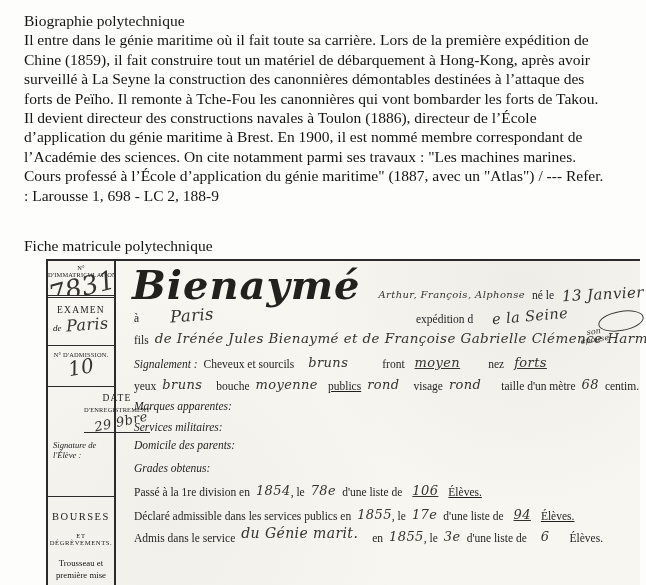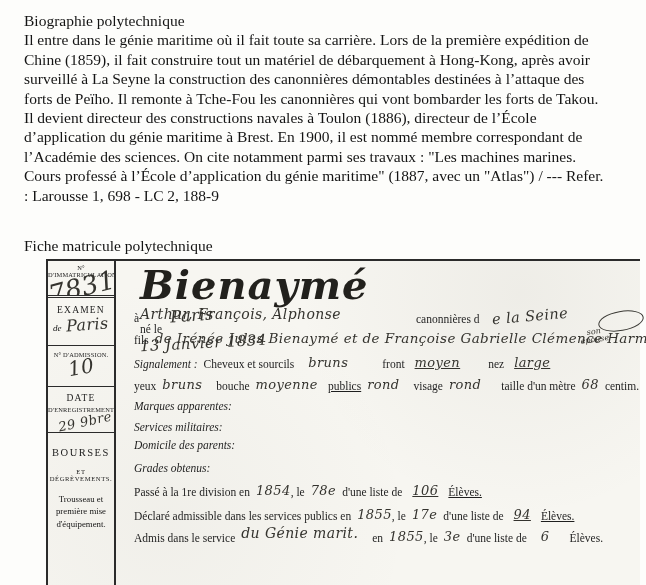--- a/index.html
+++ b/index.html
@@ -30,21 +30,21 @@
   }
   .left-col {
     position:absolute; left:0; top:0; width:70px; height:100%;
     border-left:2px solid #2b2b2b; border-right:2px solid #2b2b2b;
     display:flex; flex-direction:column;
   }
   .lc-box { width:100%; overflow:hidden; text-align:center; }
   .lc-b1 { height:37px; border-bottom:3px double #2b2b2b; }
   .lc-b2 { height:48px; border-bottom:1.5px solid #2b2b2b; }
   .lc-b3 { height:41px; border-bottom:1.5px solid #2b2b2b; }
-  .lc-b4 { height:46px; border-bottom:1.5px solid #2b2b2b; }
+  .lc-b4 { height:46px; border-bottom:1.5px solid #2b2b2b;margin-left:36px; }
   .lc-b5 { height:64px; border-bottom:1.5px solid #2b2b2b; text-align:left; }
   .lc-b6 { flex:1; }
   .tiny-caps { font-size:6.4px; letter-spacing:.2px; color:#222; padding-top:3px; display:block; }
   .small-caps { font-size:9.5px; letter-spacing:1.2px; color:#1d1d1d; display:block; }
   .hw { font-family:"DejaVu Serif", serif; font-style:italic; color:#34332e; letter-spacing:.4px; display:inline-block; position:relative; top:-1px; }
   .hw-immat { font-size:26px; transform:rotate(-14deg); margin-top:-5px; }
   .lc-examen-row { text-align:left; padding-left:5px; margin-top:1px; }
   .lc-de { font-size:9px; font-style:italic; }
   .hw-paris { font-size:16px; transform:rotate(-4deg); }
   .hw-admission { font-size:20px; transform:rotate(-10deg); margin-top:-2px; }
@@ -56,23 +56,23 @@
 
   .main-col { position:absolute; left:72px; top:0; right:0; height:100%; }
   .row { position:absolute; left:16px; right:20px; display:flex; align-items:baseline; white-space:nowrap; }
   .pr { font-size:11.5px; color:#1f1f1f; }
   .it { font-style:italic; }
   .hw-v { font-size:13px; }
   .g6  { margin-left:6px; }  .g10 { margin-left:10px;text-decoration:underline; }
   .g14 { margin-left:14px; } .g20 { margin-left:20px; }
   .g28 { margin-left:28px; } .g34 { margin-left:34px; }
 
-  .r-name { top:2px; left:14px;flex-direction:column; }
+  .r-name { top:2px; left:14px; }
   .bigname { font-family:"DejaVu Serif", serif; font-style:italic; font-weight:700; font-size:40px; line-height:44px; letter-spacing:1px; color:#22211d; }
-  .hw-given { font-size:14px; margin-left:7px; }
+  .hw-given { font-size:10px; margin-left:18px; }
   .ne-le { margin-left:7px; }
   .hw-birth { font-size:15px; margin-left:8px; transform:rotate(-3deg); }
 
   .r-line2 { top:47px; display:block; }
   .a-label { position:absolute; left:0; top:4px; }
   .hw-place { position:absolute; left:36px; top:-2px; font-size:16.5px; transform:rotate(-4deg); }
   .dept-label { position:absolute; left:282px; top:5px; }
   .hw-dept { position:absolute; left:358px; top:0; font-size:14.5px; transform:rotate(-5deg); }
   .flourish { position:absolute; left:464px; top:3px; width:46px; height:20px; border:1.5px solid #3a3934; border-radius:50%; transform:rotate(-10deg); }
 
@@ -124,61 +124,64 @@
     </div>
     <div class="lc-box lc-b3">
       <span class="tiny-caps" style="padding-top:5px;">N° D'ADMISSION.</span>
       <span class="hw hw-admission">10</span>
     </div>
     <div class="lc-box lc-b4">
       <span class="small-caps" style="margin-top:6px;">DATE</span>
       <span class="tiny-caps">D'ENREGISTREMENT.</span>
       <span class="hw hw-date">29 9bre</span>
     </div>
+    <div class="lc-box lc-b5">
+      <span class="sig-label">Signature de l'Élève :</span>
+    </div>
     <div class="lc-box lc-b6">
       <span class="small-caps bourses-1">BOURSES</span>
       <span class="tiny-caps bourses-2">ET DÉGRÈVEMENTS.</span>
       <div class="trousseau">Trousseau et première mise d'équipement.</div>
     </div>
   </div>
 
   <div class="main-col">
 
     <div class="row r-name">
       <span class="bigname">Bienaymé</span>
       <span class="hw hw-given">Arthur, François, Alphonse</span>
       <span class="pr ne-le">né le</span>
       <span class="hw hw-birth">13 Janvier 1834</span>
     </div>
 
     <div class="row r-line2">
       <span class="pr a-label">à</span>
       <span class="hw hw-place">Paris</span>
-      <span class="pr dept-label">canonnières d</span>
+      <span class="pr dept-label">expédition d</span>
       <span class="hw hw-dept">e la Seine</span>
       <span class="flourish"></span>
     </div>
 
     <div class="row r-fils">
       <span class="pr">fils</span>
       <span class="hw hw-v g6" style="font-size:13.5px;">de Irénée Jules Bienaymé et de Françoise Gabrielle Clémence Harmand,</span>
       <span class="spouse">
         <span>son</span><br>
         <span>épouse</span>
       </span>
     </div>
 
     <div class="row r-signalement">
       <span class="pr it">Signalement :</span>
       <span class="pr g6">Cheveux et sourcils</span>
       <span class="hw hw-v g14">bruns</span>
       <span class="pr g34">front</span>
       <span class="hw hw-v g10">moyen</span>
       <span class="pr g28">nez</span>
-      <span class="hw hw-v g10">large</span>
+      <span class="hw hw-v g10">forts</span>
     </div>
 
     <div class="row r-yeux">
       <span class="pr">yeux</span>
       <span class="hw hw-v g6">bruns</span>
       <span class="pr g14">bouche</span>
       <span class="hw hw-v g6">moyenne</span>
       <span class="pr g10">publics</span>
       <span class="hw hw-v g6">rond</span>
       <span class="pr g14">visage</span>

